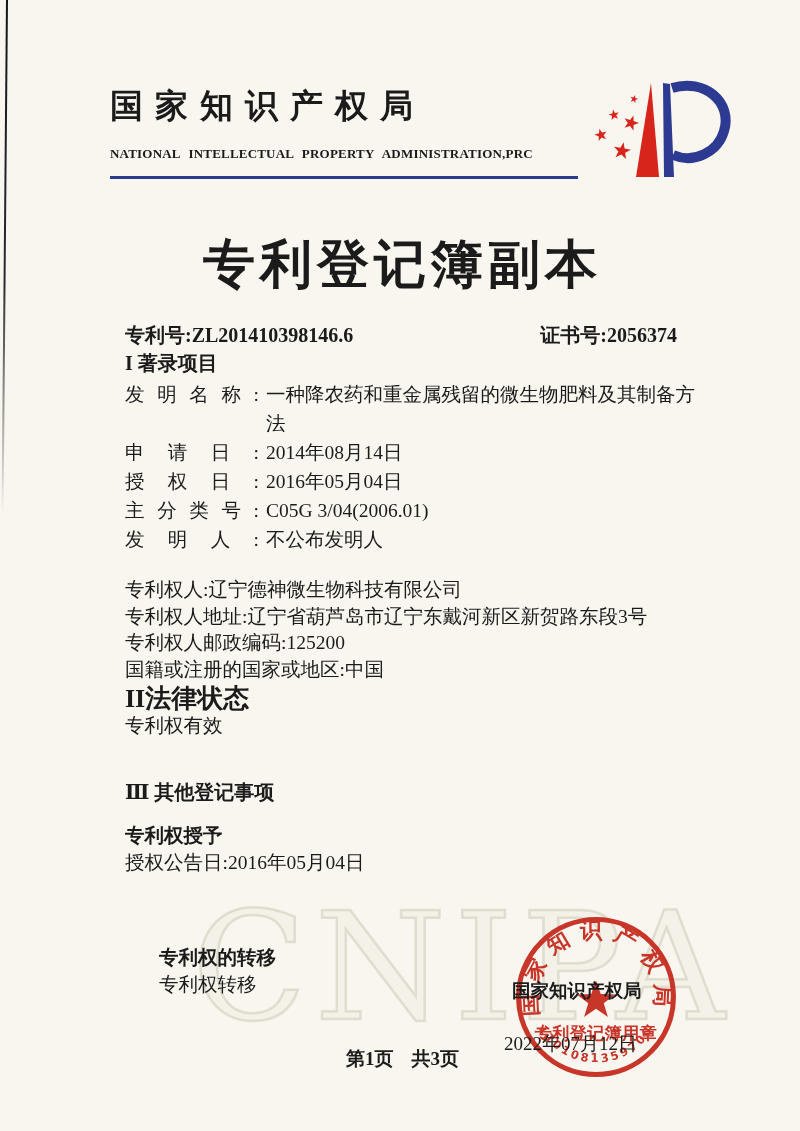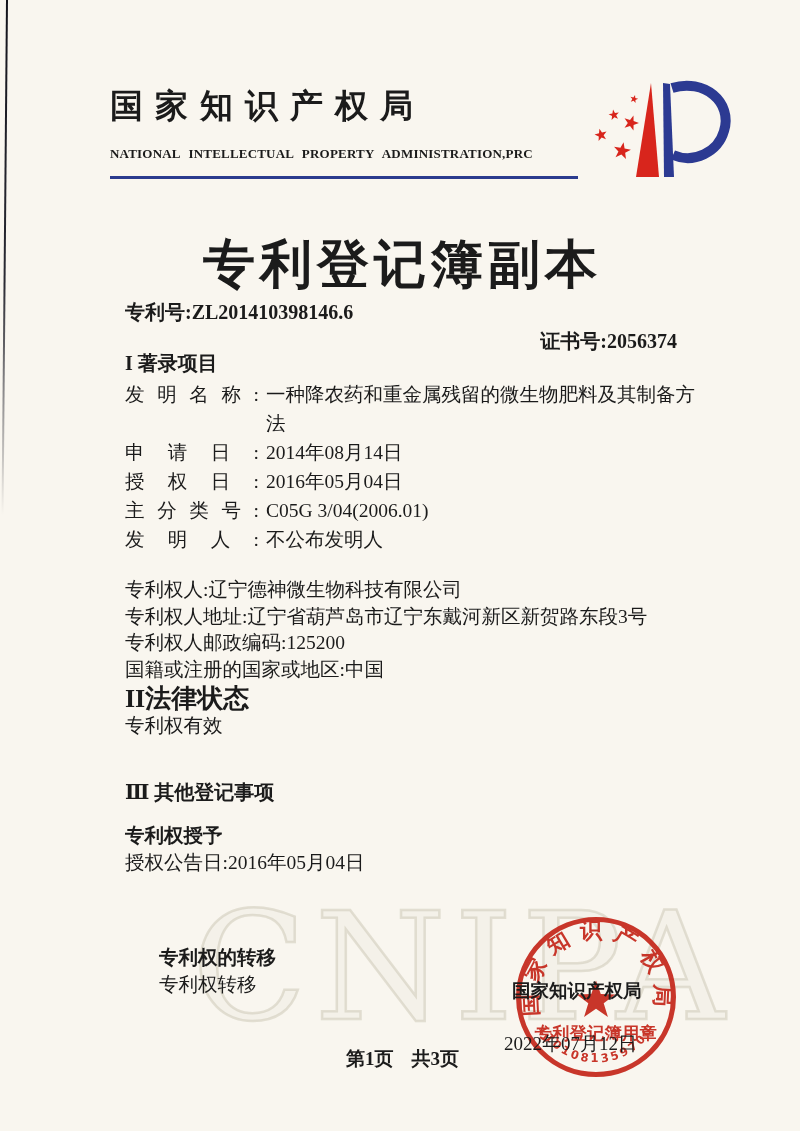--- a/index.html
+++ b/index.html
@@ -14,23 +14,23 @@
   .scan-line{left:6px;top:0;width:2px;height:515px;
     background:linear-gradient(to bottom,#14141c 0%,#2a2a33 55%,rgba(40,40,50,0) 100%);
     transform:rotate(0.5deg);transform-origin:top;}
   
   .org-cn{left:110px;top:84px;font-size:33px;font-weight:bold;letter-spacing:12px;white-space:nowrap;}
   .org-en{left:110px;top:146px;font-size:13px;font-weight:bold;letter-spacing:.2px;word-spacing:5px;white-space:nowrap;}
   .head-rule{left:110px;top:176px;width:468px;height:3px;background:#2b3b8e;}
   .logo{left:592px;top:78px;}
   
   .doc-title{left:100px;right:95px;top:230px;text-align:center;font-size:52px;font-weight:bold;letter-spacing:5px;}
-  .numbers{left:125px;right:123px;top:299px;display:flex;justify-content:space-between;align-items:flex-start;}
+  .numbers{left:125px;right:123px;top:299px;display:flex;justify-content:space-between;align-items:flex-end;}
   .num{font-size:20px;font-weight:bold;white-space:nowrap;}
-  .cert{margin-top:29px;}
+  .cert{margin-top:23px;}
   
   .bib-heading{left:125px;top:350px;font-size:20px;font-weight:bold;}
   .bib-rows{left:125px;top:380px;width:575px;}
   .bib-row{display:flex;line-height:29px;font-size:19.5px;}
   .row-label{width:134px;text-align:justify;text-align-last:justify;flex:none;}
   .row-value{margin-left:7px;width:432px;}
   
   .patentee{left:125px;top:577px;font-size:19.5px;line-height:26.5px;}
   
   .legal{left:125px;top:685px;font-size:19.5px;line-height:27px;}

